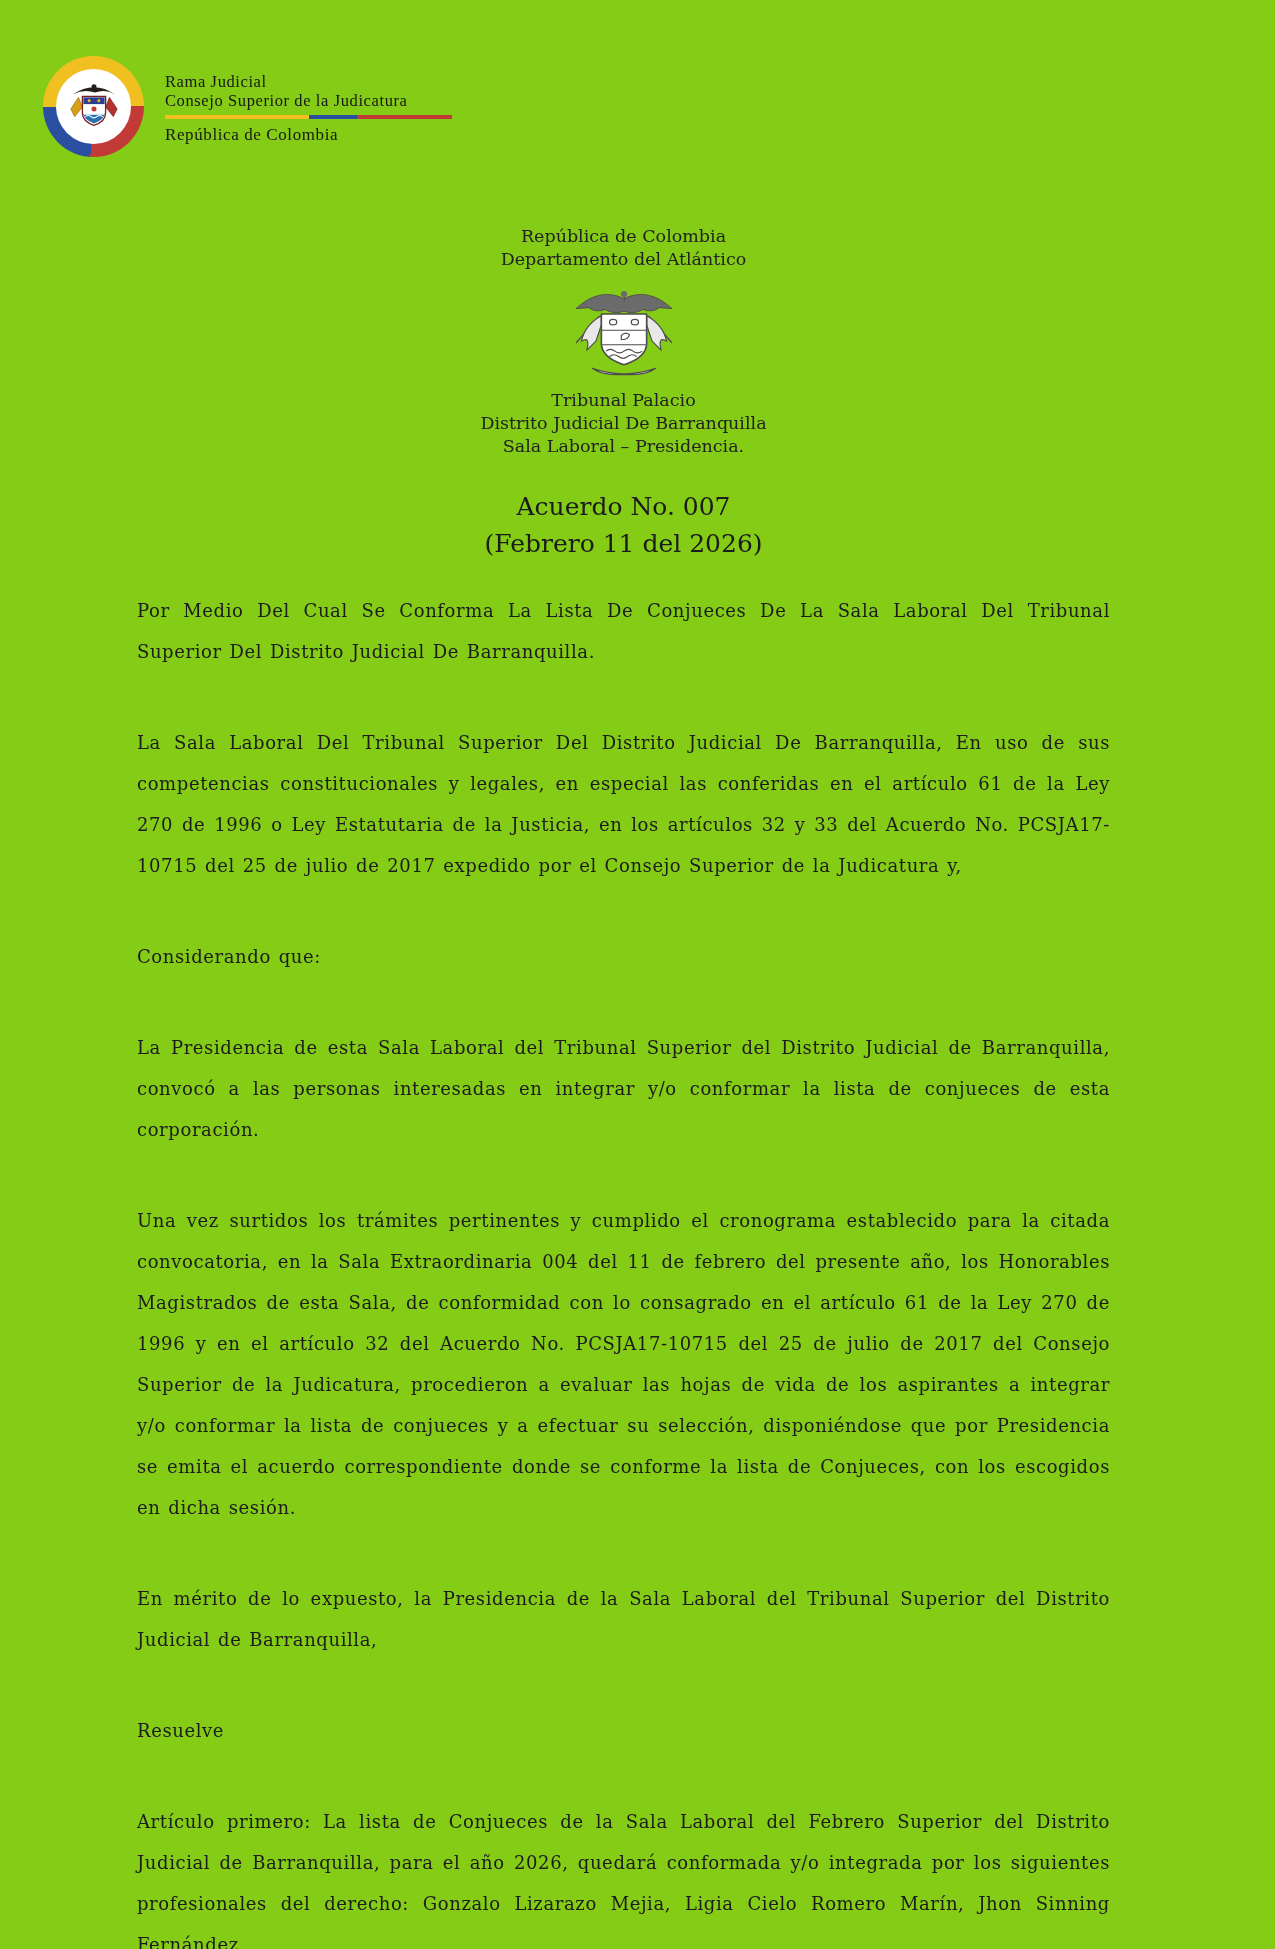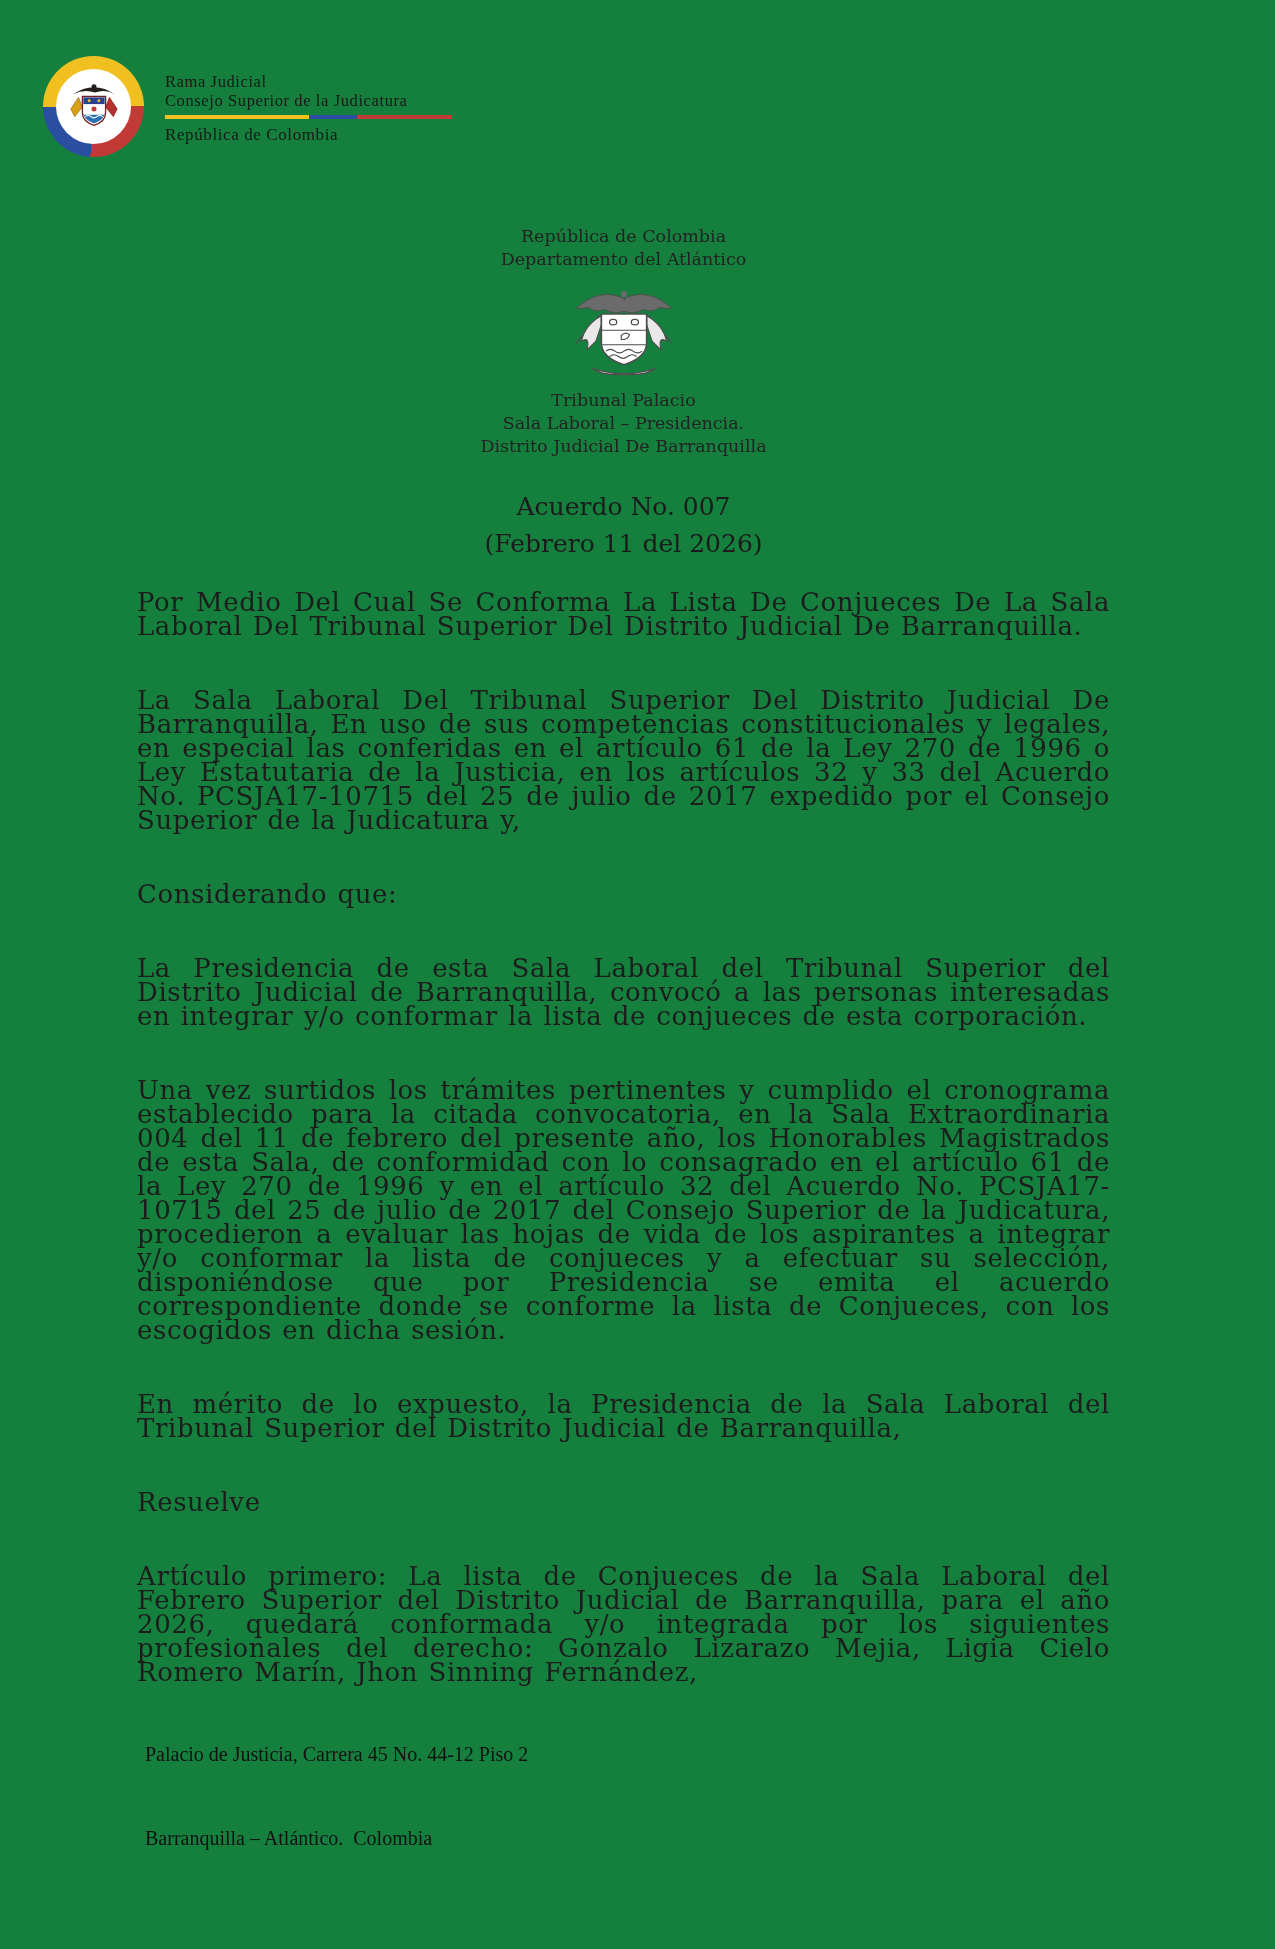--- a/index.html
+++ b/index.html
@@ -1,19 +1,19 @@
 <!DOCTYPE html>
 <html><head>
 <meta charset="utf-8">
 <style>
   html,body{margin:0;padding:0;background:#ffffff;}
   .page{
     position:relative;
     width:1275px;height:1949px;
-    background:#15803d;
+    background:#84cc16;
     color:#1b1b1b;
     display:flex;flex-direction:column;
     overflow:hidden;
     font-family:"DejaVu Serif", serif;
   }
   
   .brand{display:flex;align-items:flex-start;gap:21px;padding:56px 0 0 43px;}
   .seal{width:101px;height:101px;border-radius:50%;position:relative;flex:0 0 auto;
         background:conic-gradient(from 270deg,#f0c020 0 50%, #c23a35 50% 76%, #2a4fa0 76% 100%);}
   .seal-inner{position:absolute;inset:13px;border-radius:50%;background:#fff;
@@ -26,21 +26,21 @@
   .tc-b{width:17%;background:#2a4fa0;}
   .tc-r{width:33%;background:#c23a35;}
   .brand-line3{font-size:17px;letter-spacing:.6px;}
   
   .content{margin-left:137px;width:973px;}
   .doc-header{margin-top:68px;text-align:center;font-size:17.5px;line-height:23px;color:#222;}
   .arms-bw{display:block;margin:14px auto 8px;}
   .doc-title{margin:30px 0 0;text-align:center;font-size:25px;line-height:37px;
              font-weight:normal;color:#1b1b1b;}
   
-  .body p{margin:50px 0 0;font-size:26px;line-height:24px;text-align:justify;
+  .body p{margin:50px 0 0;font-size:18px;line-height:41px;text-align:justify;
           letter-spacing:.6px;word-spacing:1.5px;color:#1c1c1c;}
   .body p.centerline{text-align:left;}
   .body p:first-child{margin-top:28px;}
   
   .doc-footer{margin-top:auto;padding:0 0 104px 145px;
               font-family:"Liberation Serif", serif;font-size:20px;line-height:28px;
               color:#111;white-space:pre-wrap;}
 </style>
 </head>
 <body>
@@ -95,22 +95,22 @@
           <path d="M40,50 H90 M41,66 H89"></path>
           <ellipse cx="53" cy="41" rx="4" ry="3"></ellipse>
           <ellipse cx="77" cy="41" rx="4" ry="3"></ellipse>
           <path d="M62,56 q4,-5 9,-1 q-2,6 -9,5 z"></path>
           <path d="M45,73 q5,-4 10,0 t10,0 t10,0 t10,0 M49,79 q5,-4 10,0 t10,0 t10,0"></path>
           <path d="M30,92 Q65,104 100,92 Q90,100 65,99 Q40,100 30,92 Z" fill="#ffffff"></path>
         </g>
       </svg>
 
       <div>Tribunal Palacio</div>
+      <div>Distrito Judicial De Barranquilla</div>
       <div>Sala Laboral – Presidencia.</div>
-      <div>Distrito Judicial De Barranquilla</div>
     </section>
 
     <h1 class="doc-title">
       <div>Acuerdo No. 007</div>
       <div>(Febrero 11 del 2026)</div>
     </h1>
 
     <main class="body">
       <p>Por Medio Del Cual Se Conforma La Lista De Conjueces De La Sala Laboral Del Tribunal Superior Del Distrito Judicial De Barranquilla.</p>
       <p>La Sala Laboral Del Tribunal Superior Del Distrito Judicial De Barranquilla, En uso de sus competencias constitucionales y legales, en especial las conferidas en el artículo 61 de la Ley 270 de 1996 o Ley Estatutaria de la Justicia, en los artículos 32 y 33 del Acuerdo No. PCSJA17-10715 del 25 de julio de 2017 expedido por el Consejo Superior de la Judicatura y,</p>

